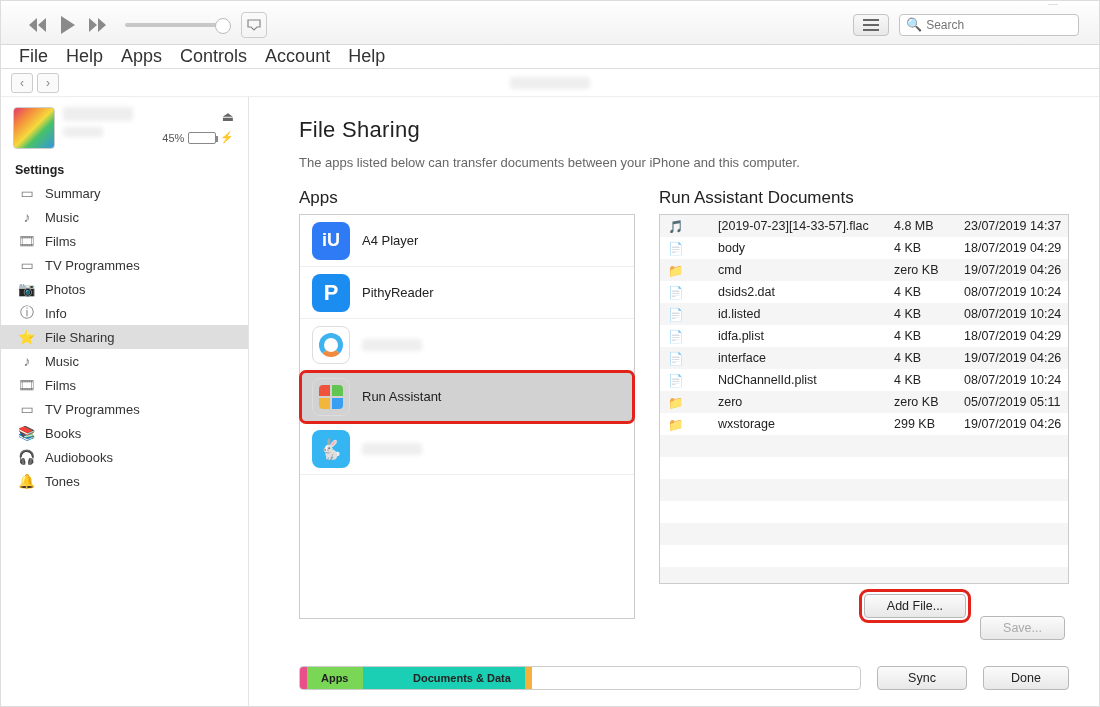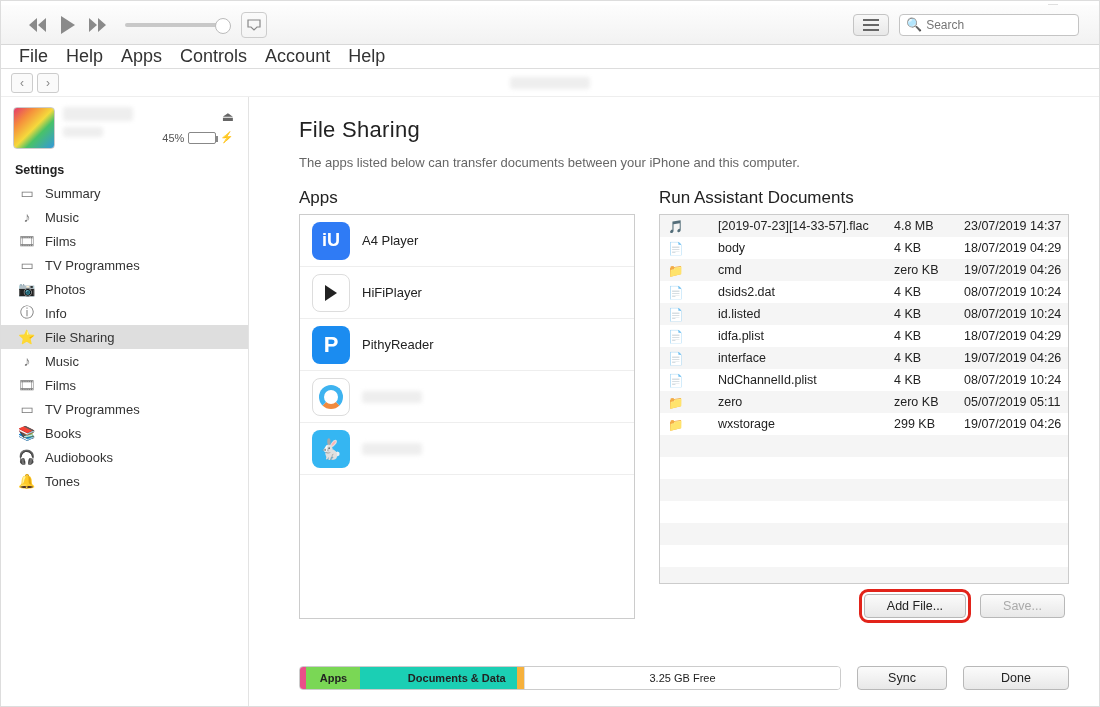--- a/index.html
+++ b/index.html
@@ -49,21 +49,21 @@
   .app-icon { width:38px; height:38px; border-radius:8px; display:flex; align-items:center; justify-content:center; font-weight:bold; color:#fff;}
   .docs-box { flex:1; height:370px; border:1px solid #ccc; background:#fff; overflow:hidden;}
   .doc-row { height:22px; display:flex; align-items:center; font-size:12.5px; padding-left:8px;}
   .doc-row:nth-child(odd){ background:#f5f5f5;}
   .doc-ic { width:16px; height:16px; margin-right:10px; display:inline-flex; align-items:center; justify-content:center;}
   .doc-name { width:200px; overflow:hidden; white-space:nowrap; text-overflow:ellipsis;padding-left:24px;}
   .doc-size { width:70px;}
   .doc-date { flex:1;}
   .doc-buttons { display:flex; justify-content:flex-end; gap:14px; margin-top:10px; padding-right:4px;}
   .winbtn { height:24px; padding:0 22px; border:1px solid #b8b8b8; border-radius:4px; background:linear-gradient(#fbfbfb,#e8e8e8); font-size:12.5px; display:inline-flex; align-items:center;}
-  .winbtn.disabled { color:#aaa;}
+  .winbtn.disabled { color:#aaa;margin-top:22px;}
   .winbtn.hl { outline:3px solid #e2231a; outline-offset:2px; border-radius:4px;}
   .footer { position:absolute; bottom:18px; left:50px; right:30px; display:flex; align-items:center; gap:16px;}
   .storage { flex:1; height:24px; border:1px solid #ccc; border-radius:4px; display:flex; overflow:hidden; font-size:11px; align-items:stretch;}
   .seg { display:flex; align-items:center; justify-content:center; white-space:nowrap; color:#222;}
 </style>
 </head>
 <body>
 
 <div class="win-controls">
   <span>—</span>
@@ -208,41 +208,42 @@
         <div class="col-head">Apps</div>
         <div class="apps-box" id="apps-box">
             <div class="app-row">
               <div class="app-icon">
                 <div style="width:100%;height:100%;background:#2f7bf5;border-radius:8px;display:flex;align-items:center;justify-content:center;font-size:18px">iU</div>
               </div>
               <span>A4 Player</span>
             </div>
             <div class="app-row">
               <div class="app-icon">
-                <div style="width:100%;height:100%;border:1px solid #ddd;border-radius:8px;display:flex;align-items:center;justify-content:center">
-                  <svg width="14" height="16">
-                    <path d="M1 0 L13 8 L1 16 Z" fill="#222"></path>
-                  </svg>
-                </div>
-              </div>
-              <span>HiFiPlayer</span>
-            </div>
-            <div class="app-row">
-              <div class="app-icon">
                 <div style="width:100%;height:100%;background:#1b8cf0;border-radius:8px;display:flex;align-items:center;justify-content:center;font-size:22px;font-weight:bold">P</div>
               </div>
               <span>PithyReader</span>
             </div>
             <div class="app-row">
               <div class="app-icon">
                 <div style="width:100%;height:100%;border:1px solid #ddd;border-radius:8px;display:flex;align-items:center;justify-content:center">
                   <div style="width:24px;height:24px;border:5px solid #3eb3f0;border-bottom-color:#f08a3e;border-radius:50%"></div>
                 </div>
               </div>
               <span class="blur" style="width: 60px; height: 12px;"></span>
+            </div>
+            <div class="app-row sel">
+              <div class="app-icon">
+                <div style="width:100%;height:100%;border:1px solid #ddd;border-radius:8px;display:grid;grid-template:1fr 1fr/1fr 1fr;padding:6px;gap:2px">
+                  <div style="background:#f0533c;border-radius:4px 0 0 0"></div>
+                  <div style="background:#62c452;border-radius:0 4px 0 0"></div>
+                  <div style="background:#f2b63c;border-radius:0 0 0 4px"></div>
+                  <div style="background:#3a9ff2;border-radius:0 0 4px 0"></div>
+                </div>
+              </div>
+              <span>Run Assistant</span>
             </div>
             <div class="app-row">
               <div class="app-icon">
                 <div style="width:100%;height:100%;background:#35b6f2;border-radius:8px;display:flex;align-items:center;justify-content:center;font-size:20px">🐇</div>
               </div>
               <span class="blur" style="width: 60px; height: 12px;"></span>
             </div>
           </div>
       </div>
       <div style="flex:1">
@@ -326,21 +327,18 @@
     <div class="footer">
       <div class="storage" id="storage">
           <div class="seg" style="background: rgb(233, 79, 138); width: 1.2%;"></div>
           <div class="seg" style="background: rgb(122, 215, 85); width: 10%;">
             <span style="font-weight: bold;">Apps</span>
           </div>
           <div class="seg" style="background: rgb(27, 207, 180); width: 29%; padding-left: 36px;">
             <span style="font-weight: bold;">Documents &amp; Data</span>
           </div>
           <div class="seg" style="background: rgb(246, 177, 60); width: 1.3%;"></div>
-          <div class="seg" style="background: rgb(255, 255, 255); width: 58.5%; border-left: 1px solid rgb(221, 221, 221);">
-            <span style="font-weight: normal;">3.25 GB Free</span>
-          </div>
         </div>
       <span class="winbtn" style="width:90px;justify-content:center">Sync</span>
-      <span class="winbtn" style="width:106px;justify-content:center">Done</span>
+      <span class="winbtn" style="width:86px;justify-content:center">Done</span>
     </div>
   </div>
 </div>
 
 </body></html>

